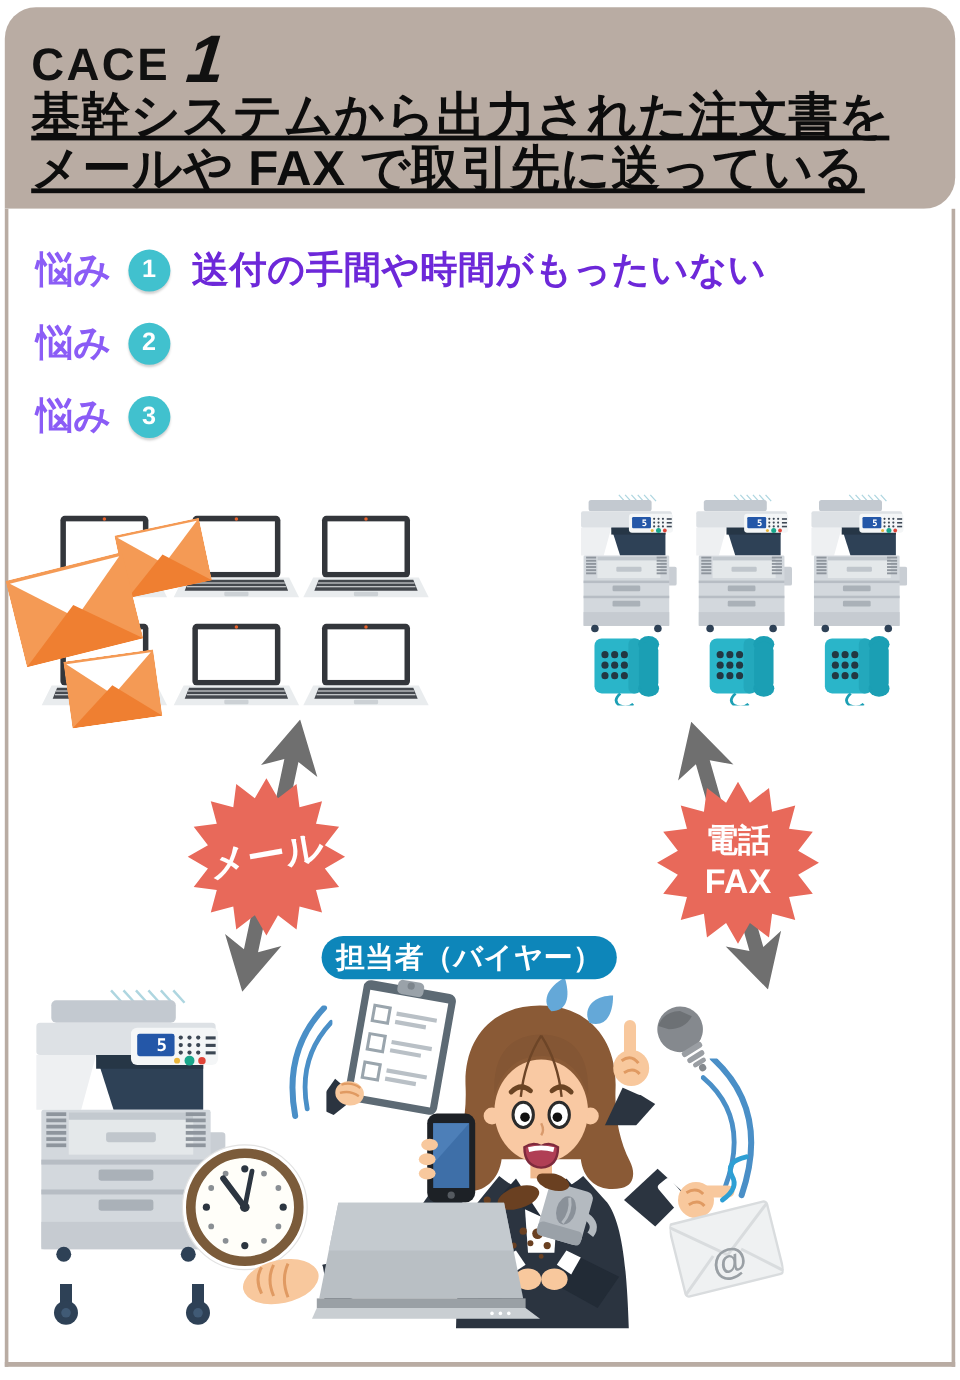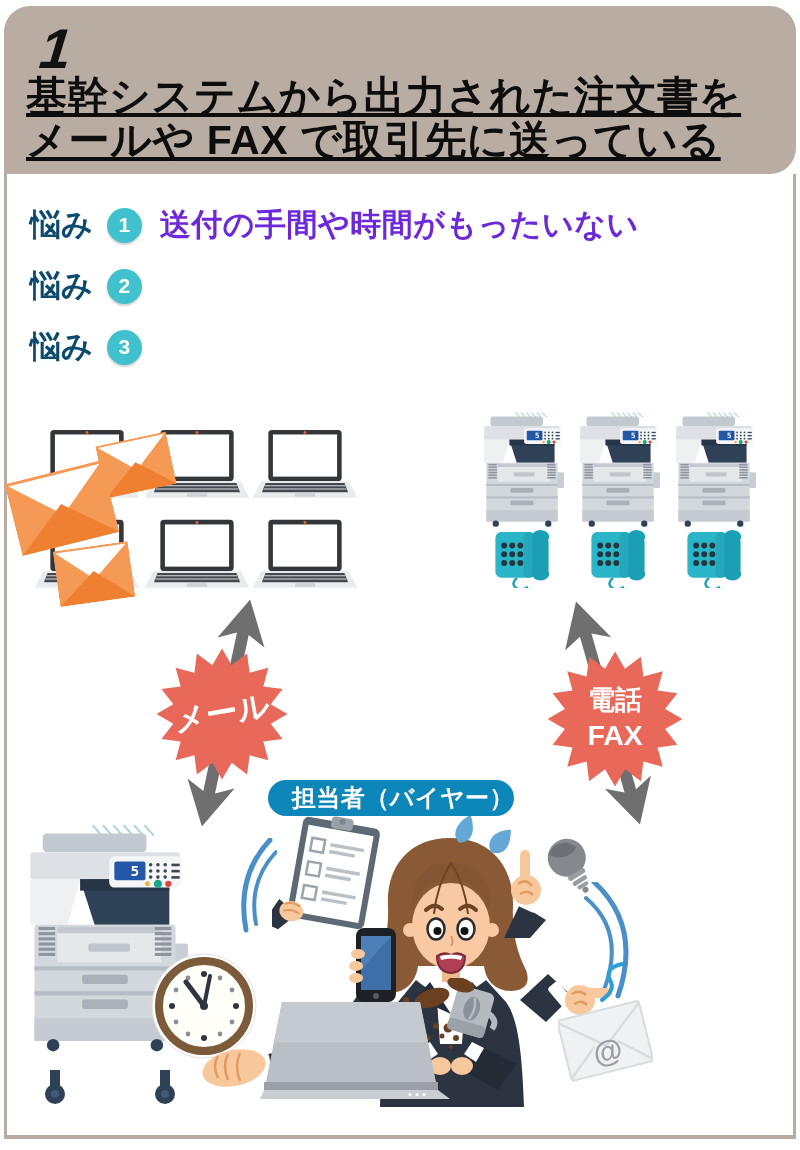--- a/index.html
+++ b/index.html
@@ -13,29 +13,29 @@
   .case-number{font-size:56px;font-weight:bold;font-style:italic;line-height:0.9;margin-left:14px;
                transform:skewX(-6deg);}
   .hdr-title{font-size:41px;font-weight:bold;color:#0d0d0d;line-height:44px;letter-spacing:0.5px;text-decoration:underline;}
   
   .content-frame{position:absolute;left:4px;top:174px;width:792px;height:965px;box-sizing:border-box;
                  border-left:3px solid #b9aca3;border-right:3px solid #b9aca3;border-bottom:4px solid #b9aca3;
                  background:#fff;}
   
   .worries{position:absolute;left:30px;top:204px;}
   .worry-row{display:flex;align-items:center;margin-bottom:19px;}
-  .worry-label{font-size:31px;font-weight:bold;color:#0c4a6e;}
+  .worry-label{font-size:31px;font-weight:bold;color:#8b5cf6;}
   .worry-num{width:35px;height:35px;margin:0 18px 0 14px;border-radius:50%;background:#41c1ce;
              color:#fff;font-size:21px;font-weight:bold;display:flex;align-items:center;justify-content:center;
              box-shadow:0 2px 2px rgba(0,0,0,0.18);}
   .worry-text{font-size:31px;font-weight:bold;color:#6d28d9;letter-spacing:0.5px;}
   
   .abs{position:absolute;}
   .banner{position:absolute;left:268px;top:780px;width:246px;height:36px;background:#0d86ba;border-radius:18px;
-          color:#fff;font-size:24px;font-weight:bold;display:flex;align-items:center;justify-content:flex-end;
+          color:#fff;font-size:24px;font-weight:bold;display:flex;align-items:center;justify-content:center;
           z-index:30;letter-spacing:0.5px;}
 </style>
 </head>
 <body>
 
 <div class="page">
 
   <svg width="0" height="0" style="position:absolute" aria-hidden="true">
     <defs>
       <symbol id="sym-laptop" viewBox="0 0 120 85">
@@ -131,20 +131,21 @@
       </symbol>
 
       <symbol id="sym-arrow" viewBox="0 0 64 232">
         <polygon points="32,0 56,44 38,35 38,197 56,188 32,232 8,188 26,197 26,35 8,44" fill="#6f6f6f"></polygon>
       </symbol>
     </defs>
   </svg>
 
   <div class="case-header">
     <div class="case-line">
+      <span class="case-label">CACE</span>
       <span class="case-number">1</span>
     </div>
     <div class="hdr-title">基幹システムから出力された注文書を</div>
     <div class="hdr-title">メールや FAX で取引先に送っている</div>
   </div>
 
   <div class="content-frame"></div>
 
   <div class="worries">
     <div class="worry-row">

